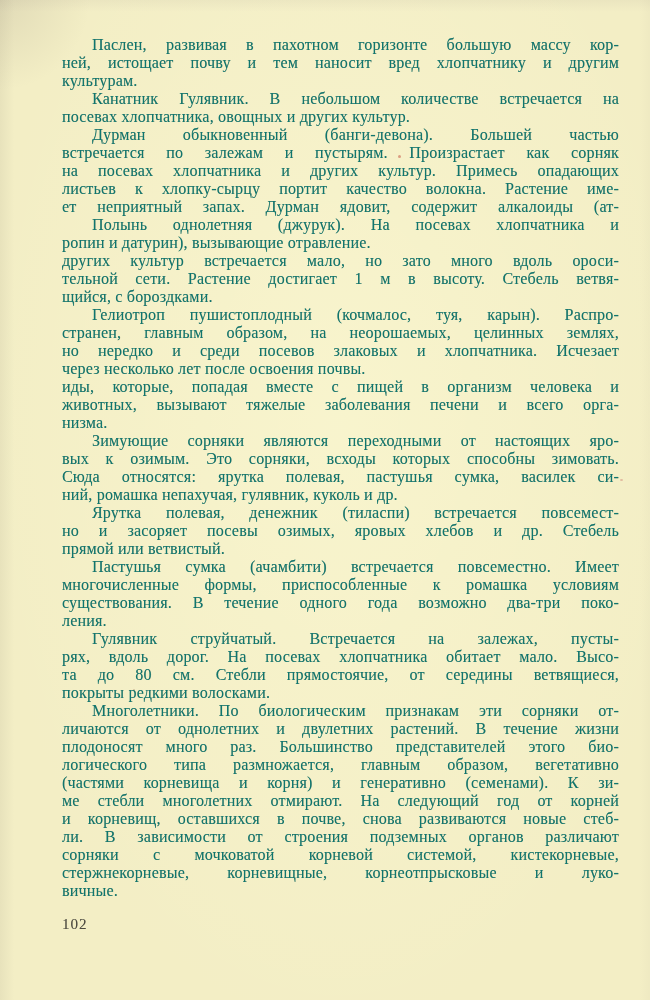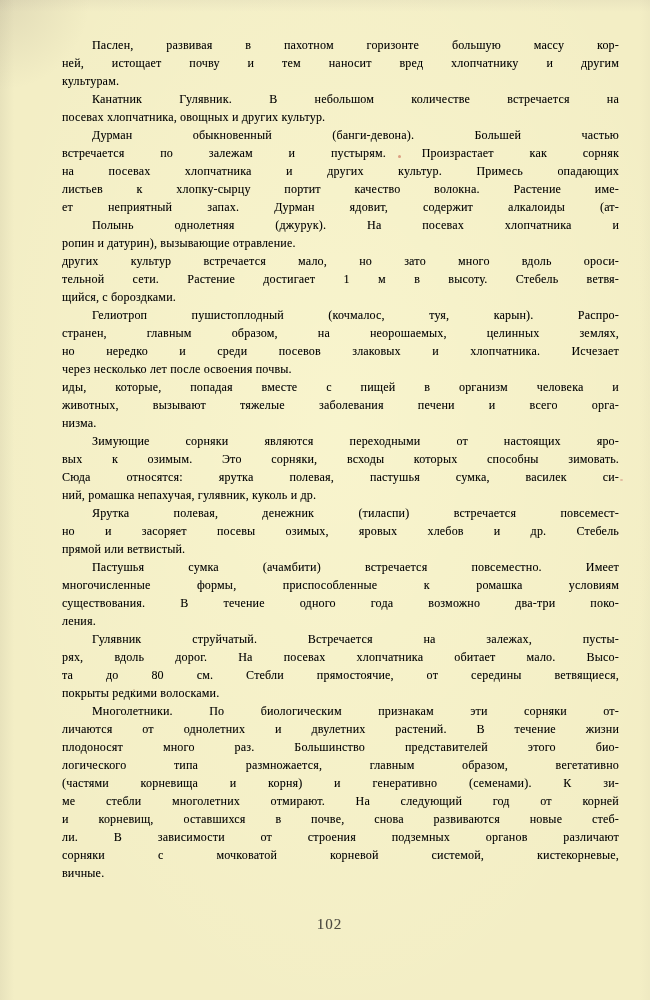--- a/index.html
+++ b/index.html
@@ -23,22 +23,22 @@
       linear-gradient(90deg, rgba(130,122,105,0.10), rgba(130,122,105,0) 14px),
       linear-gradient(180deg, rgba(160,150,138,0.10), rgba(160,150,138,0) 12px),
       linear-gradient(270deg, rgba(170,162,140,0.06), rgba(170,162,140,0) 10px),
       radial-gradient(ellipse at 52% 42%, rgba(255,252,215,0.45), rgba(255,252,215,0) 75%);
   }
   .text-block {
     position: absolute;
     left: 62px;
     top: 36px;
     width: 557px;
-    color: #000000;
-    font-size: 12px;
+    color: #0f766e;
+    font-size: 16px;
     line-height: 18px;
     letter-spacing: 0.2px;
     text-shadow: 0.2px 0.2px 0.4px rgba(70,68,58,0.35);
   }
   .line {
     height: 18px;
     overflow: hidden;
     text-align: justify;
     text-align-last: justify;
   }
@@ -49,21 +49,20 @@
     text-indent: 30px;
   }
   .line b {
     font-weight: normal;
   }
   .page-number {
     position: absolute;
     top: 916px;
     left: 62px;
     width: 535px;
-    text-align: center;
     color: #4c4a40;
     font-size: 15px;
     letter-spacing: 1px;
     text-shadow: 0.2px 0.2px 0.4px rgba(70,68,58,0.3);
   }
   .speck {
     position: absolute;
     border-radius: 50%;
   }
   .speck.s1 { left: 398px; top: 155px; width: 3px; height: 3px; background: rgba(196,90,70,0.55); }
@@ -119,16 +118,17 @@
     <div class="line para-end">покрыты редкими волосками.</div>
     <div class="line first"><b>Многолетники.</b> По биологическим признакам эти сорняки от-</div>
     <div class="line">личаются от однолетних и двулетних растений. В течение жизни</div>
     <div class="line">плодоносят много раз. Большинство представителей этого био-</div>
     <div class="line">логического типа размножается, главным образом, вегетативно</div>
     <div class="line">(частями корневища и корня) и генеративно (семенами). К зи-</div>
     <div class="line">ме стебли многолетних отмирают. На следующий год от корней</div>
     <div class="line">и корневищ, оставшихся в почве, снова развиваются новые стеб-</div>
     <div class="line">ли. В зависимости от строения подземных органов различают</div>
     <div class="line">сорняки с мочковатой корневой системой, кистекорневые,</div>
+    <div class="line">стержнекорневые, корневищные, корнеотпрысковые и луко-</div>
     <div class="line para-end">вичные.</div>
   </div>
 
 <div class="page-number">102</div>
 
 </body></html>

